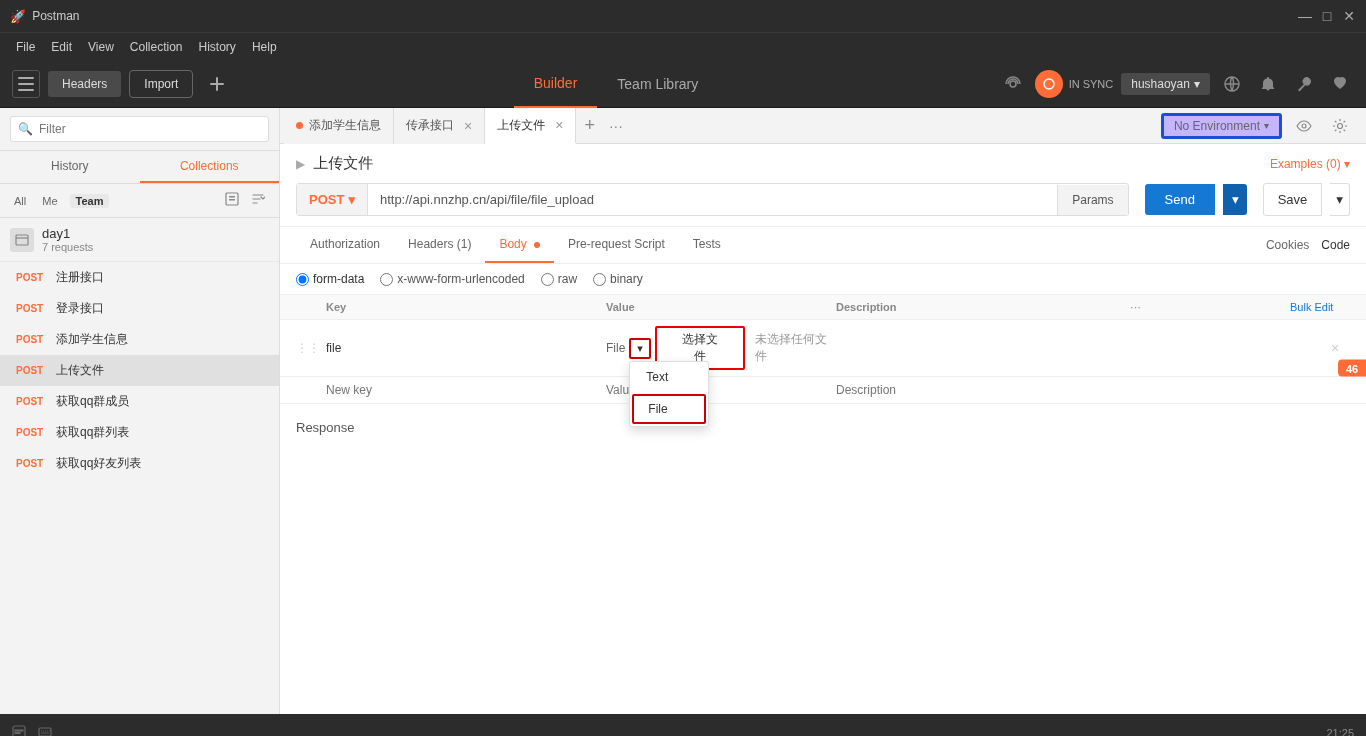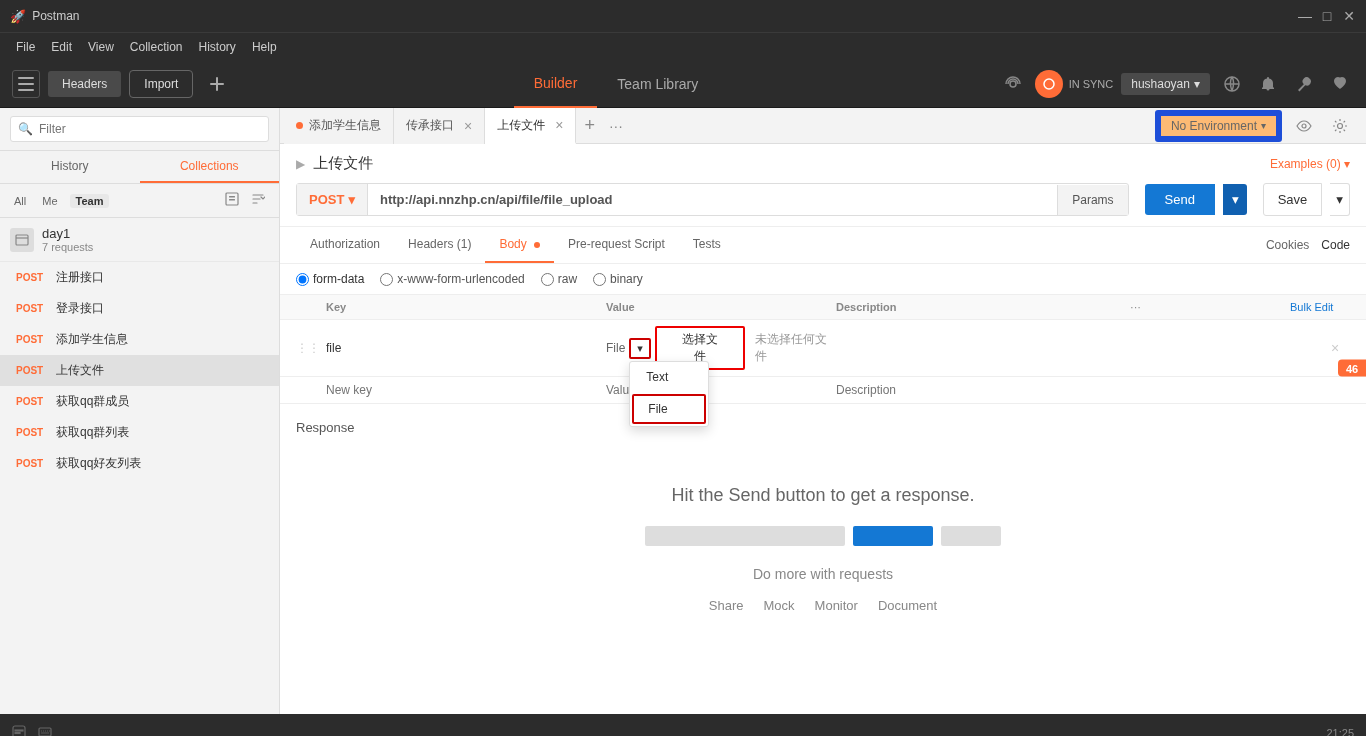--- a/index.html
+++ b/index.html
@@ -369,21 +369,20 @@
       align-items: center;
       gap: 4px;
     }
     .url-input {
       flex: 1;
       border: none;
       padding: 8px 12px;
       font-size: 13px;
       color: #555;
       outline: none;
-      font-weight: bold;
     }
     .params-btn {
       background: #f3f3f3;
       border: none;
       border-left: 1px solid #ddd;
       padding: 8px 14px;
       font-size: 12px;
       color: #555;
       cursor: pointer;
     }
@@ -789,21 +788,21 @@
         <span class="tab-close">×</span>
       </div>
       <div class="request-tab active">
         <span>上传文件</span>
         <span class="tab-close">×</span>
       </div>
       <span class="tab-add">+</span>
       <span class="tab-more">···</span>
 
       <div style="margin-left:auto;display:flex;align-items:center;padding-right:8px;gap:8px;">
-        <div style="background:#fdba74;border:6px solid #1d4ed8;border-radius:3px;padding:3px 10px;display:flex;align-items:center;gap:4px;cursor:pointer;">
+        <div style="background:#c4b5fd;border:3px solid #1d4ed8;border-radius:3px;padding:3px 10px;display:flex;align-items:center;gap:4px;cursor:pointer;">
           <span style="font-size:12px;color:#666;">No Environment</span>
           <span style="font-size:10px;color:#666;">▾</span>
         </div>
         <button class="toolbar-icon-btn">
           <svg width="16" height="12" viewBox="0 0 16 12" fill="none">
               <path d="M8 1C4 1 1 6 1 6s3 5 7 5 7-5 7-5-3-5-7-5z" stroke="#888" stroke-width="1.2" fill="none"></path>
               <circle cx="8" cy="6" r="2" stroke="#888" stroke-width="1.2" fill="none"></circle>
             </svg>
         </button>
         <button class="toolbar-icon-btn">
@@ -914,35 +913,20 @@
       <input class="cell-input" type="text" placeholder="Value" style="">
       <input class="cell-input" type="text" placeholder="Description" style="">
       <span></span>
     </div>
 
     <div class="response-area">
       <div style="padding:4px 0 10px 0;">
         <span class="response-label">Response</span>
       </div>
 
-      <div class="response-message">
-        <div class="response-hit-text">Hit the Send button to get a response.</div>
-        <div class="response-bars">
-          <div class="resp-bar-gray"></div>
-          <div class="resp-bar-blue"></div>
-          <div class="resp-bar-gray2"></div>
-        </div>
-        <div class="response-more-text">Do more with requests</div>
-        <div class="response-action-btns">
-          <span class="resp-action-btn">Share</span>
-          <span class="resp-action-btn">Mock</span>
-          <span class="resp-action-btn">Monitor</span>
-          <span class="resp-action-btn">Document</span>
-        </div>
-      </div>
     </div>
   </div>
 
   <div style="position:fixed;right:0;top:50%;transform:translateY(-50%);z-index:200;">
     <div style="width:28px;height:17px;background:#ff6c37;border-radius:4px 0 0 4px;display:flex;align-items:center;justify-content:center;cursor:pointer;color:white;font-size:11px;font-weight:bold;">46</div>
   </div>
 </div>
 
 <div class="statusbar">
   <div style="display:flex;gap:12px;">

